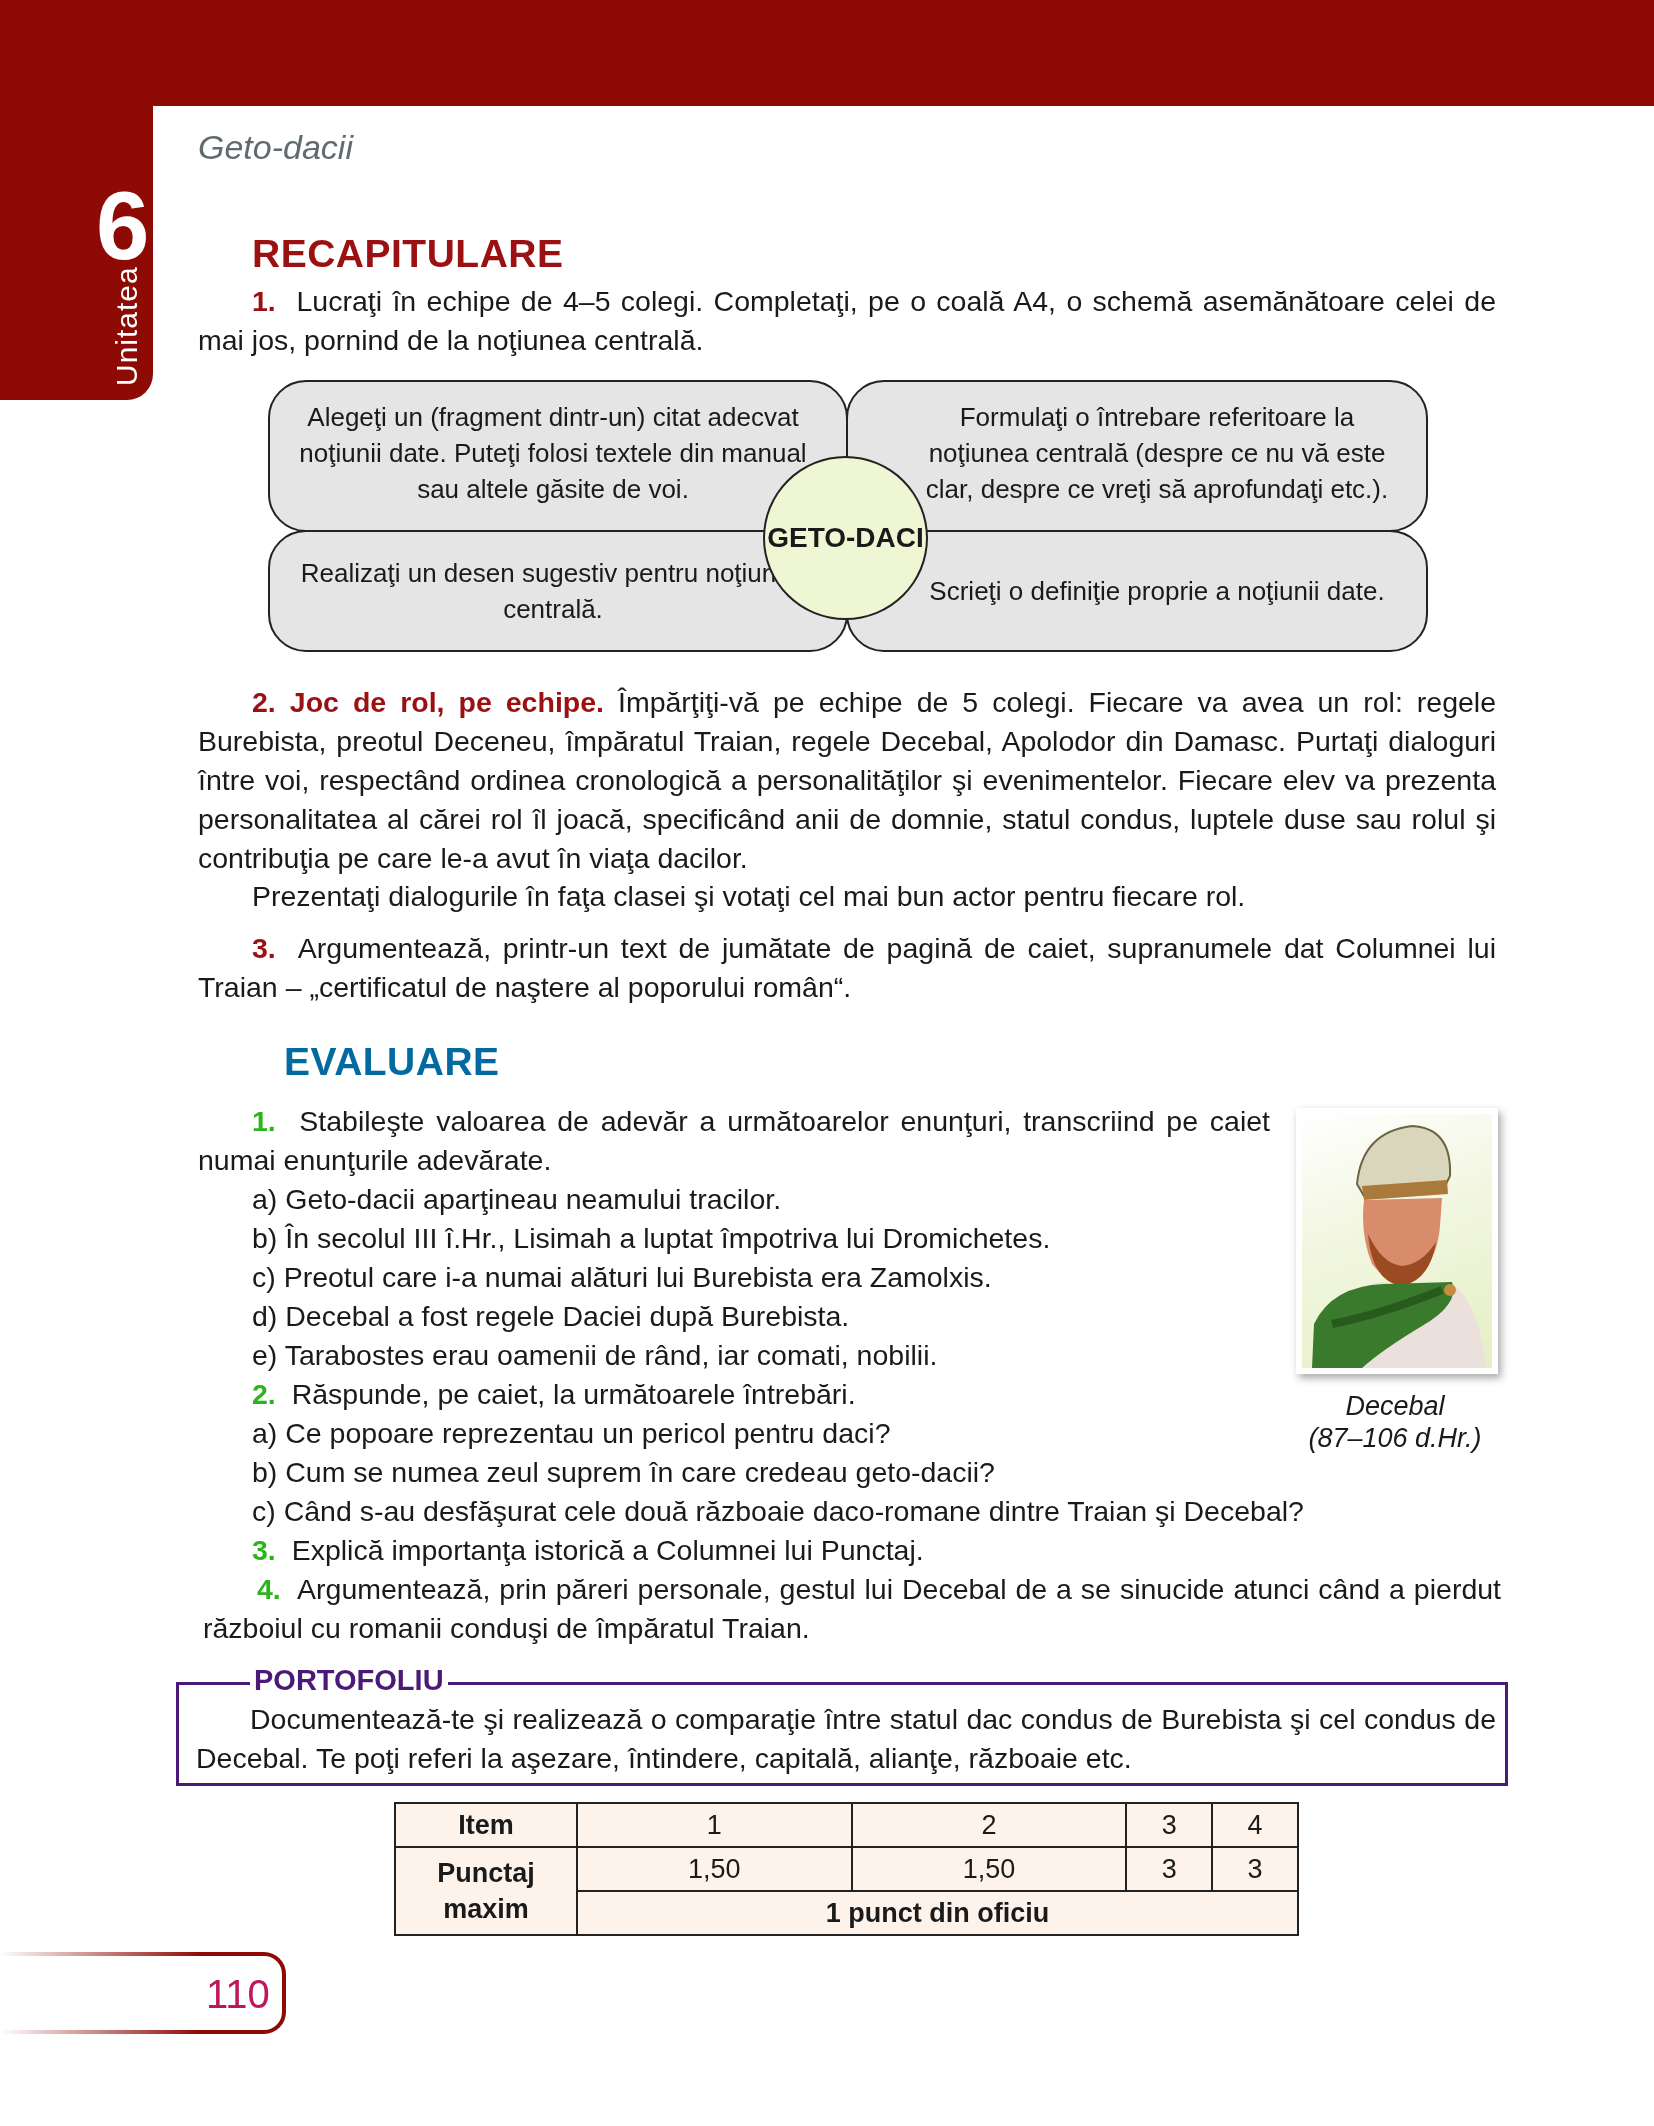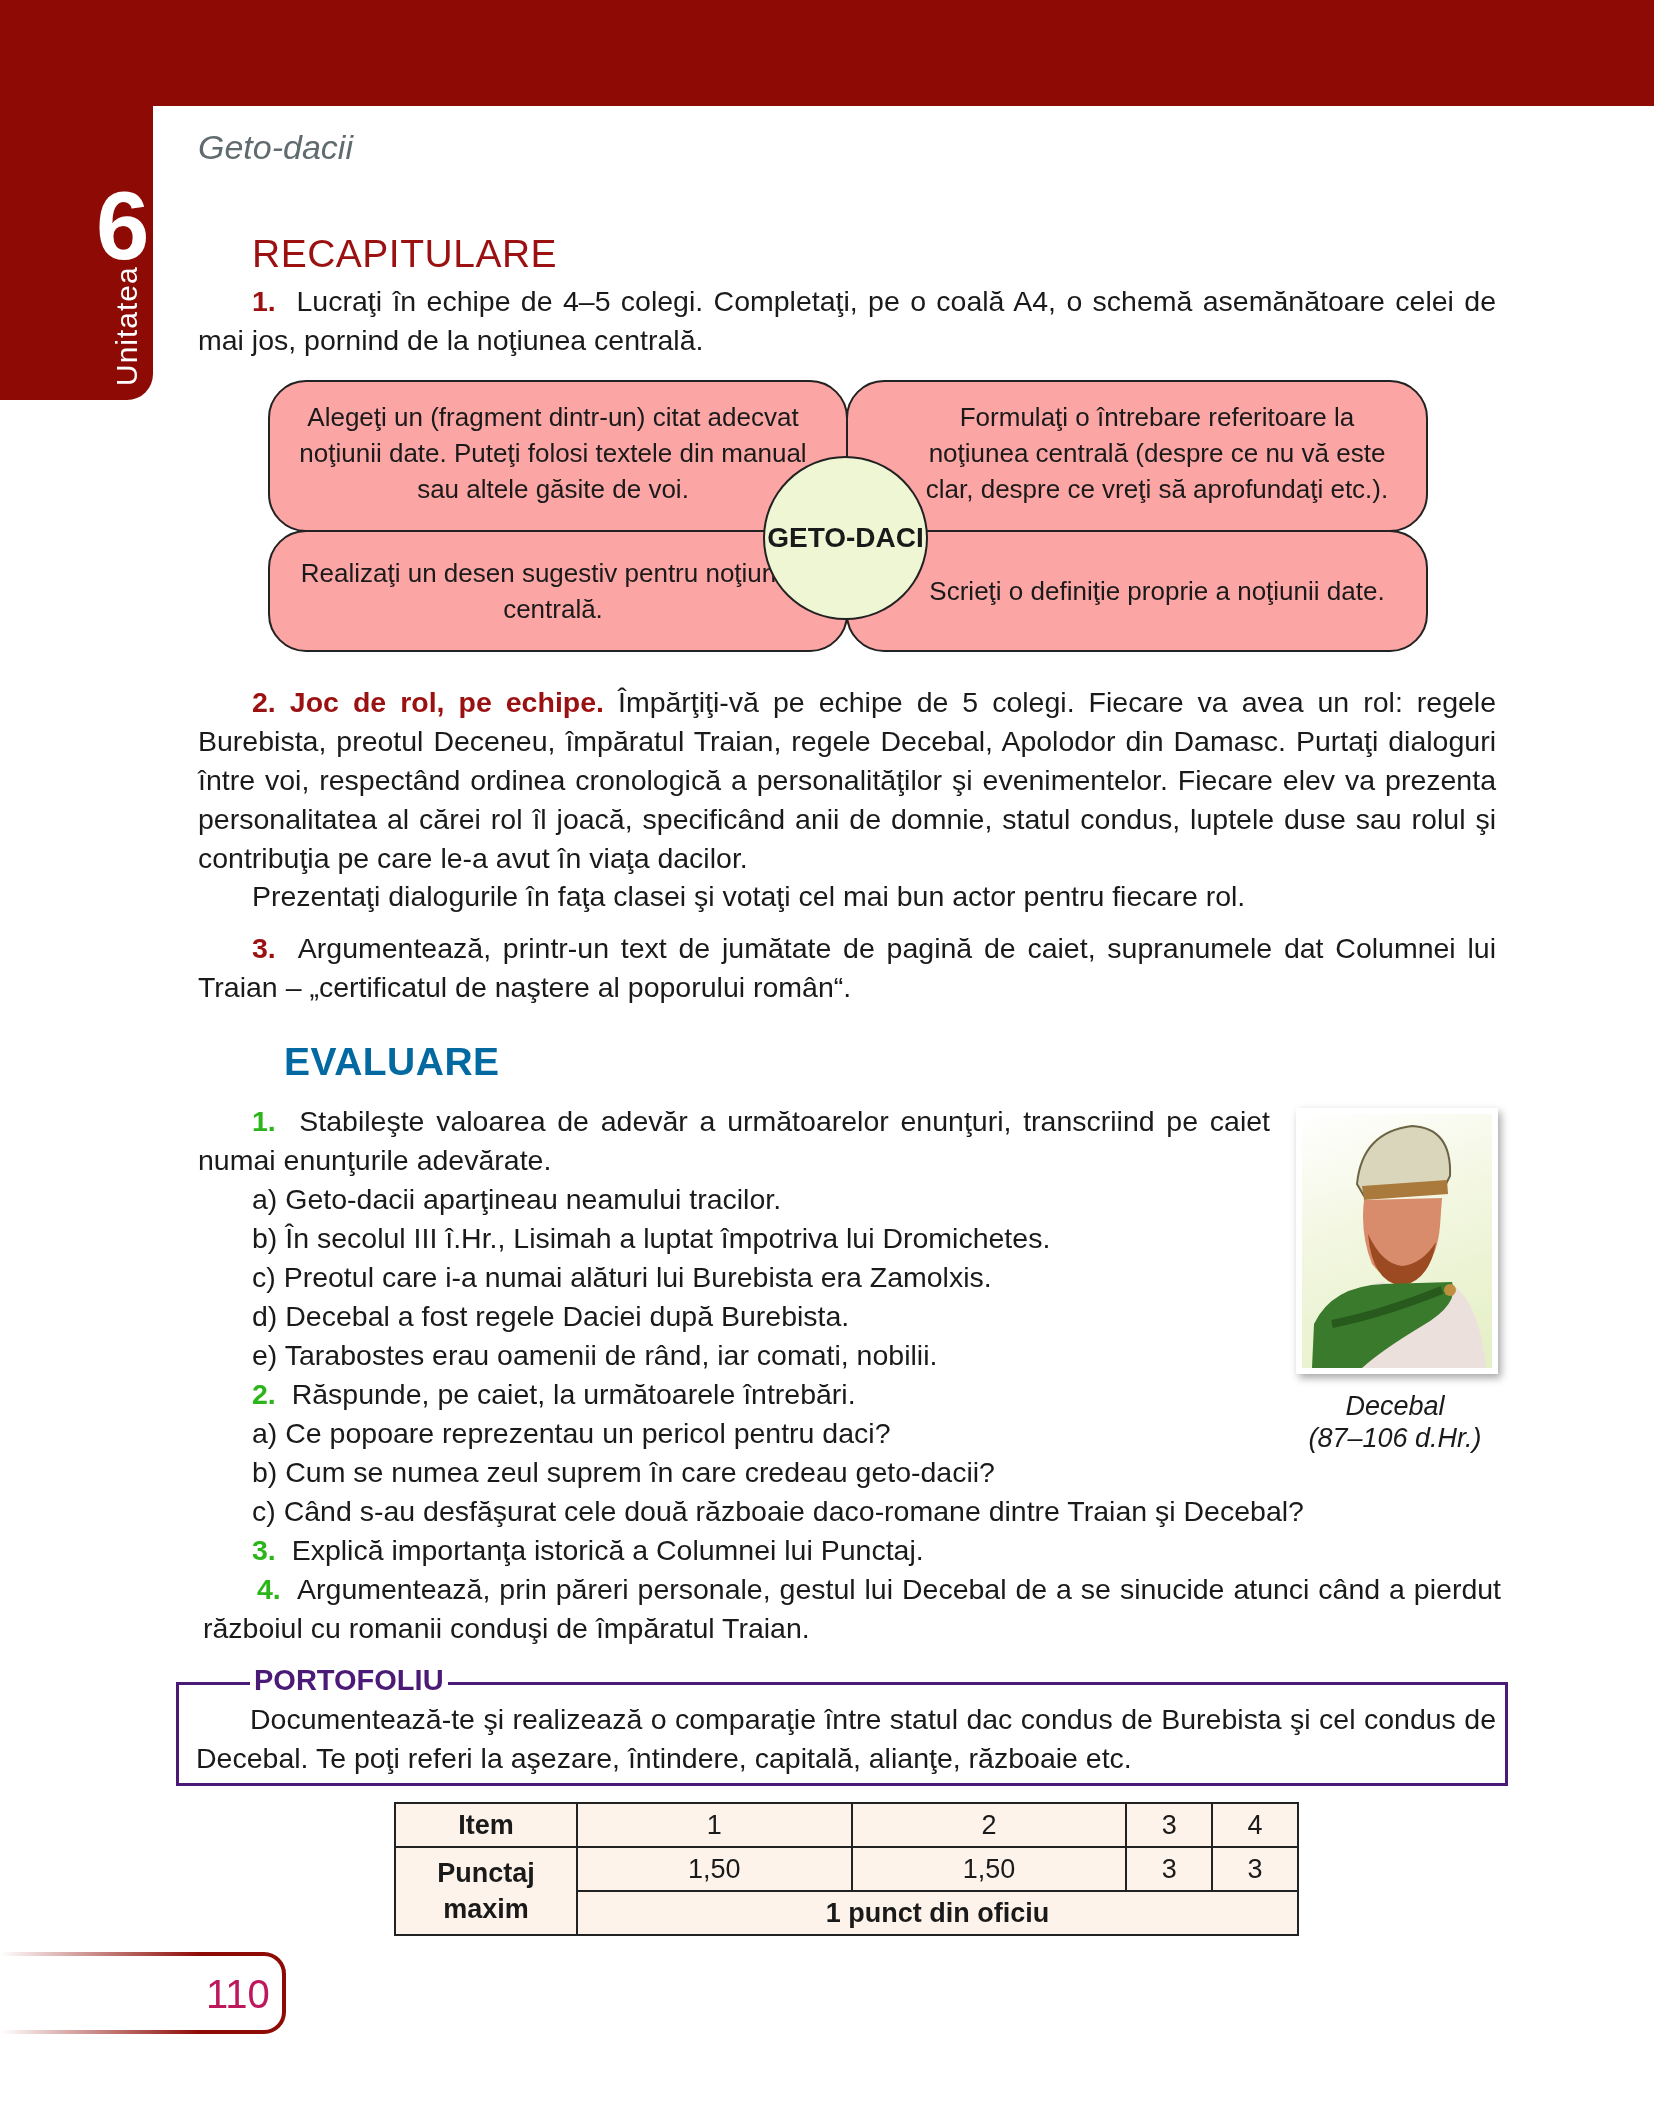--- a/index.html
+++ b/index.html
@@ -2,29 +2,29 @@
 <html><head>
 <meta charset="utf-8">
 <style>
   html,body{margin:0;padding:0;background:#fff;}
   body{width:1654px;height:2126px;position:relative;overflow:hidden;font-family:"Liberation Sans","DejaVu Sans",sans-serif;color:#1a1a1a;}
   .topbar{position:absolute;left:0;top:0;width:1654px;height:106px;background:#8e0a05;}
   .sidetab{position:absolute;left:0;top:0;width:153px;height:400px;background:#8e0a05;border-bottom-right-radius:26px;}
   .unit-num{position:absolute;left:96px;top:178px;font-size:96px;font-weight:bold;color:#fff;line-height:1;}
   .unit-label{position:absolute;left:110px;top:386px;transform-origin:left top;transform:rotate(-90deg);font-size:30px;color:#fff;letter-spacing:1px;white-space:nowrap;}
   .chapter{position:absolute;left:198px;top:128px;font-size:34px;font-style:italic;color:#5f6b6e;}
-  .h-recap{position:absolute;left:252px;top:232px;font-size:39px;font-weight:normal;color:#9b1010;letter-spacing:0.5px;}
+  .h-recap{position:absolute;left:252px;top:232px;font-size:39px;font-weight:bold;color:#9b1010;letter-spacing:0.5px;}
   .h-eval{position:absolute;left:252px;top:1040px;font-size:39px;font-weight:bold;color:#0369a1;letter-spacing:0.5px;margin-left:32px;}
   .p{position:absolute;font-size:28.5px;line-height:39px;text-align:justify;}
   .num-red{color:#9b1010;font-weight:bold;}
   .num-green{color:#2cb51b;font-weight:bold;}
   .ind{display:inline-block;width:54px;}
   
   .diag{position:absolute;left:268px;top:380px;width:1160px;height:272px;}
-  .box{position:absolute;background:#fca5a5;border:2.5px solid #222;border-radius:38px;box-sizing:border-box;display:flex;align-items:center;justify-content:center;text-align:center;font-size:26px;line-height:36px;}
+  .box{position:absolute;background:#e5e5e5;border:2.5px solid #222;border-radius:38px;box-sizing:border-box;display:flex;align-items:center;justify-content:center;text-align:center;font-size:26px;line-height:36px;}
   .b-tl{left:0;top:0;width:580px;height:152px;padding:0 30px 6px 20px;}
   .b-tr{left:578px;top:0;width:582px;height:152px;padding:0 20px 6px 60px;}
   .b-bl{left:0;top:150px;width:580px;height:122px;padding:0 30px 0 20px;}
   .b-br{left:578px;top:150px;width:582px;height:122px;padding:0 20px 0 60px;}
   .circle{position:absolute;left:495px;top:76px;width:165px;height:164px;border-radius:50%;background:#eef6d4;border:2.5px solid #222;box-sizing:border-box;display:flex;align-items:center;justify-content:center;font-size:28px;font-weight:bold;}
   
   .portrait{position:absolute;left:1296px;top:1108px;width:202px;height:266px;background:linear-gradient(160deg,#ffffff 0%,#f3f7e2 40%,#e4efc4 100%);box-shadow:3px 4px 8px rgba(0,0,0,0.35);border:6px solid #fff;box-sizing:border-box;overflow:hidden;}
   .caption{position:absolute;left:1290px;top:1390px;width:210px;text-align:center;font-size:27px;font-style:italic;line-height:32px;}
   
   .port{position:absolute;left:176px;top:1682px;width:1332px;height:104px;border:3px solid #4b1a76;box-sizing:border-box;}

